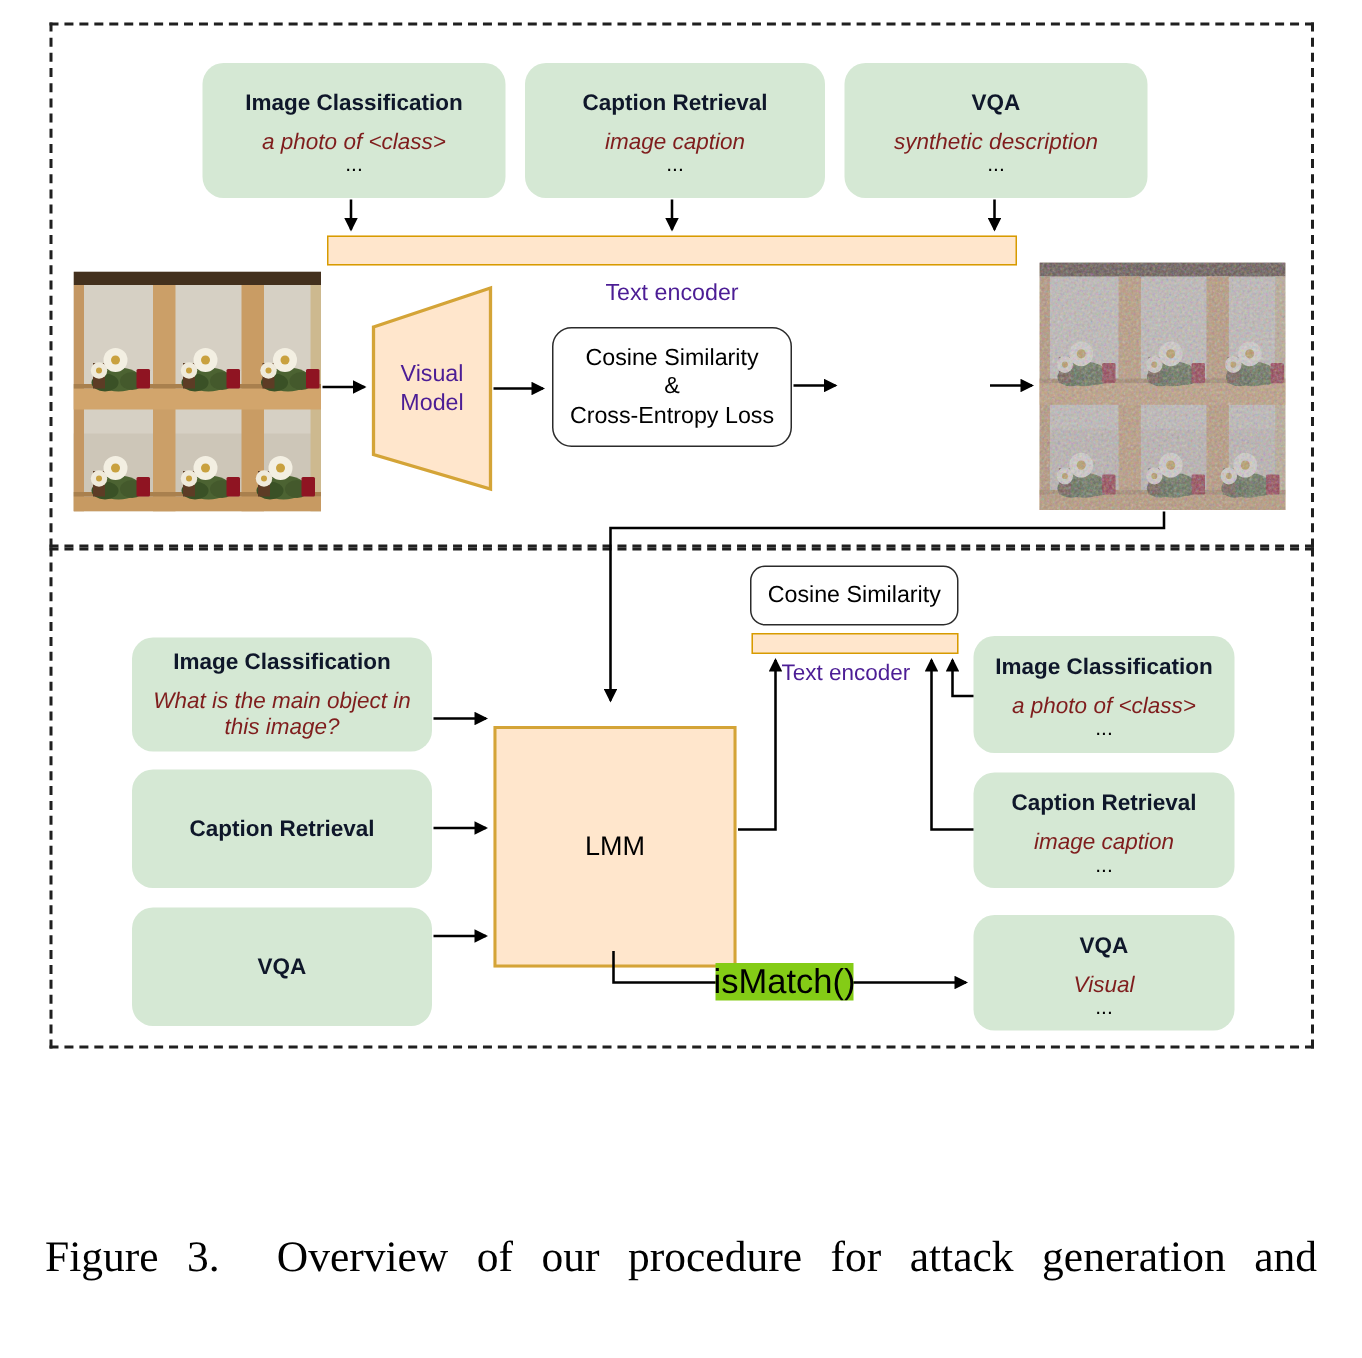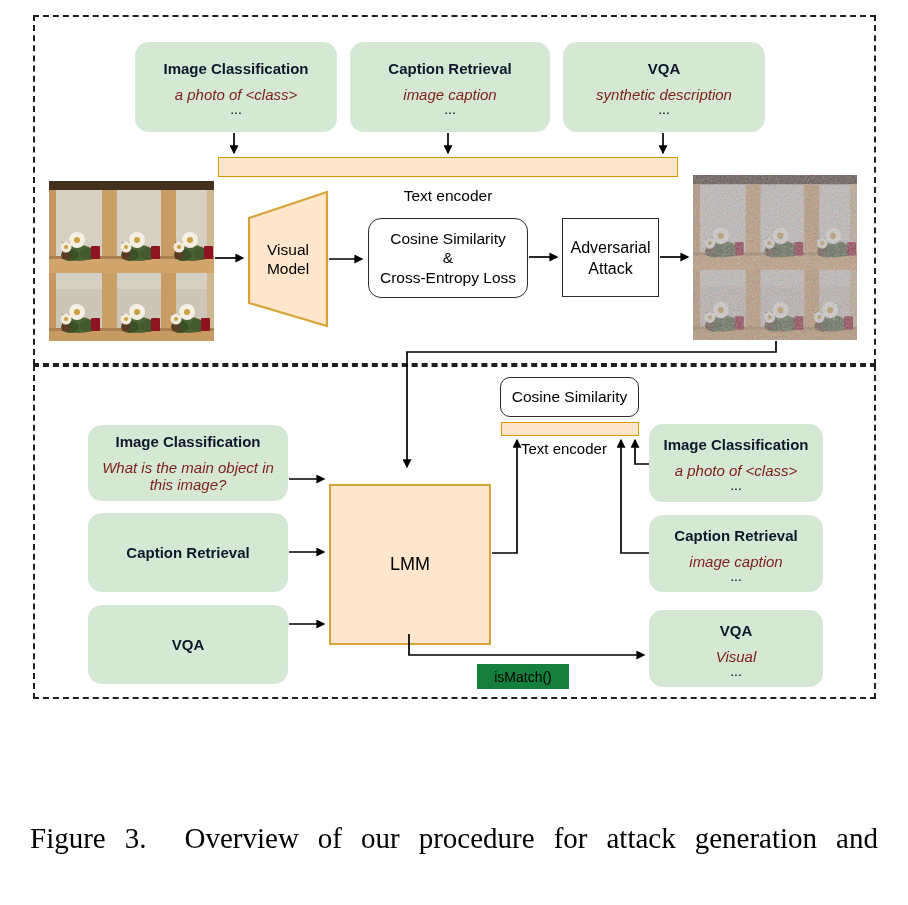--- a/index.html
+++ b/index.html
@@ -10,30 +10,30 @@
         display:flex;flex-direction:column;align-items:center;justify-content:center;
         text-align:center;padding:6px 4px;}
   .gbox .t{font-weight:bold;font-size:15px;color:#0f172a;}
   .gbox .s{font-style:italic;font-size:15px;color:#7f1d1d;margin-top:9px;line-height:17px;}
   .gbox .d{font-size:14px;color:#000;line-height:9px;margin-top:2px;}
   .obar{position:absolute;background:#ffe6cc;border:1.6px solid #d79b00;box-sizing:border-box;}
   .obox{position:absolute;background:#ffe6cc;border:2px solid #d4a437;box-sizing:border-box;
         display:flex;align-items:center;justify-content:center;margin-top:12px;}
   .wbox{position:absolute;background:#fff;border:1.7px solid #2b2b2b;box-sizing:border-box;
         display:flex;flex-direction:column;align-items:center;justify-content:center;text-align:center;}
-  .lbl{position:absolute;color:#000000;}
+  .lbl{position:absolute;color:#4c1d95;}
   .center{display:flex;align-items:center;justify-content:center;text-align:center;}
   svg.connectors{position:absolute;left:0;top:0;pointer-events:none;}
   .photo{position:absolute;}
   .caption{position:absolute;left:30px;top:742px;width:848px;
            font-family:"Liberation Serif",serif;font-size:29px;line-height:38.5px;color:#000;
            white-space:pre-wrap;}
   .caption .jline{text-align:justify;text-align-last:justify;}
-  .ismatch{position:absolute;left:477px;top:664px;width:92px;height:25px;background:#15803d;
-           font-size:14px;display:flex;align-items:center;justify-content:center;}
+  .ismatch{position:absolute;left:477px;top:642px;width:92px;height:25px;background:#84cc16;
+           font-size:23px;display:flex;align-items:center;justify-content:center;}
 </style>
 </head>
 <body>
 
 <div class="stage">
 
   <div class="panel" style="left:33px;top:15px;width:843px;height:350px;"></div>
   <div class="panel" style="left:33px;top:365px;width:843px;height:334px;"></div>
 
   <div class="gbox" style="left:135px;top:42px;width:202px;height:90px;">
@@ -103,24 +103,20 @@
       <div>Model</div>
     </div>
   </div>
 
   <div class="wbox" style="left:368px;top:218px;width:160px;height:80px;border-radius:13px;font-size:15.5px;line-height:19.5px;">
     <div>Cosine Similarity</div>
     <div>&amp;</div>
     <div>Cross-Entropy Loss</div>
   </div>
 
-  <div class="wbox" style="left:562px;top:218px;width:97px;height:79px;font-size:16px;line-height:21px;">
-    <div>Adversarial</div>
-    <div>Attack</div>
-  </div>
 
   <svg class="photo" style="left:693px;top:175px;" width="164" height="165" viewBox="0 0 165 160" preserveAspectRatio="none">
     <use href="#shelfScene"></use>
     <rect x="0" y="0" width="165" height="160" fill="#9a92a6" opacity="0.38"></rect>
     <rect x="0" y="0" width="165" height="160" filter="url(#advNoise)" opacity="0.55"></rect>
   </svg>
 
   <div class="wbox" style="left:500px;top:377px;width:139px;height:40px;border-radius:10px;font-size:15.5px;">
     <div>Cosine Similarity</div>
   </div>

